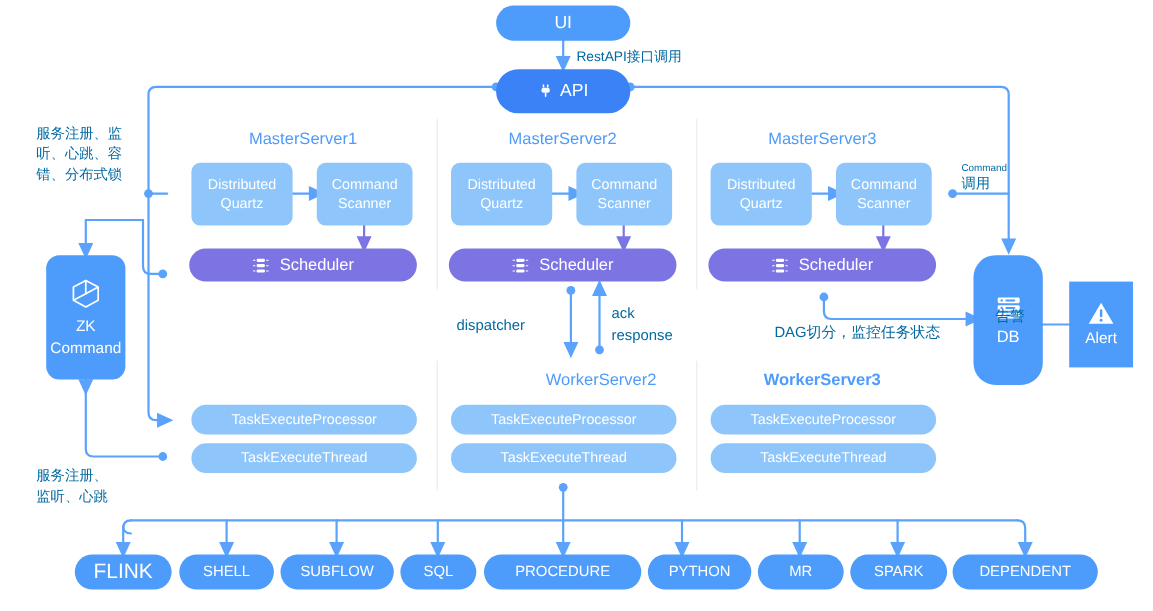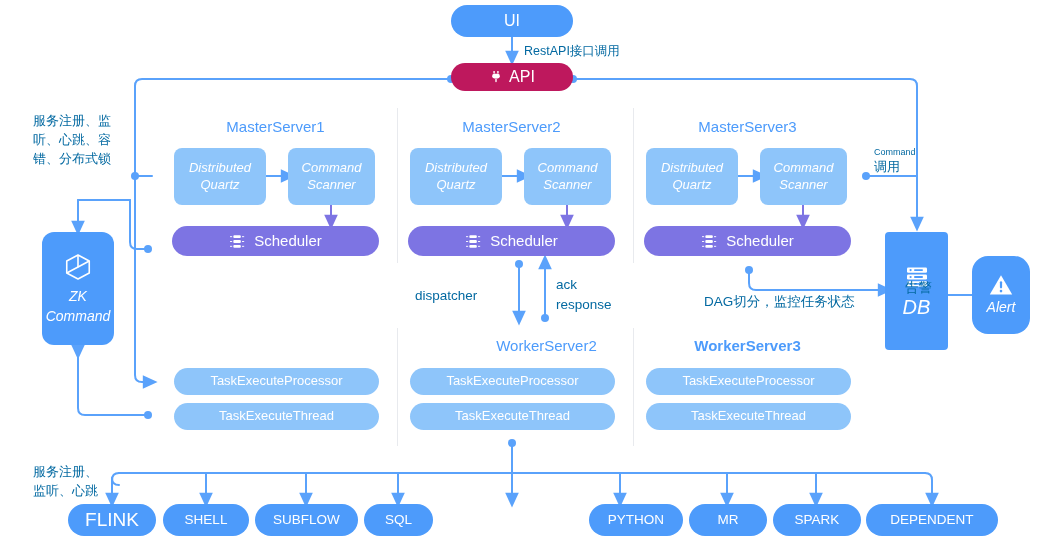--- a/index.html
+++ b/index.html
@@ -30,21 +30,20 @@
   .box{
     position:absolute;
     display:flex;
     align-items:center;
     justify-content:center;
     color:#ffffff;
     border-radius:8px;
     box-sizing:border-box;
     text-align:center;
     line-height:1.25;
-    font-style:italic;
   }
   .lbl{
     position:absolute;
     color:#0369a1;
     white-space:pre-line;
     line-height:1.45;
   }
   .grp-title{
     position:absolute;
     color:#4d9bfb;
@@ -161,21 +160,21 @@
   <div class="sep" style="left:633px;top:108px;height:155px;"></div>
   <div class="sep" style="left:397px;top:328px;height:118px;"></div>
   <div class="sep" style="left:633px;top:328px;height:118px;"></div>
 
   <div class="pill" style="left:451px;top:5px;width:122px;height:32px;background:#4d9bfb;font-size:16px;">
     <span>UI</span>
   </div>
 
   <div class="lbl" style="left:524px;top:42px;font-size:12.5px;">RestAPI接口调用</div>
 
-  <div class="pill" style="left:451px;top:63px;width:122px;height:28px;background:#be185d;font-size:16px;gap:6px;">
+  <div class="pill" style="left:451px;top:63px;width:122px;height:40px;background:#3b82f6;font-size:16px;gap:6px;">
     <span class="ic" style="width:14px;height:14px;">
       <svg viewBox="0 0 16 16" width="14" height="14" fill="#ffffff">
         <path d="M5 1h1.6v3H5zM9.4 1H11v3H9.4z"></path>
         <rect x="3.6" y="4.4" width="8.8" height="5.2" rx="2.4"></rect>
         <rect x="7.2" y="9.6" width="1.6" height="4.4" rx="0.8"></rect>
       </svg>
     </span>
     <span>API</span>
   </div>
 
@@ -188,21 +187,21 @@
       <svg viewBox="0 0 32 32" width="30" height="30" fill="none" stroke="#ffffff" stroke-width="1.7" stroke-linejoin="round">
         <path d="M16 3.2 L28 9.6 L28 22.4 L16 28.8 L4 22.4 L4 9.6 Z"></path>
         <path d="M16 3.2 L16 16 L4 22.4"></path>
         <path d="M16 16 L28 9.6"></path>
       </svg>
     </span>
     <span>ZK</span>
     <span>Command</span>
   </div>
 
-  <div class="lbl" style="left:33px;top:423px;font-size:13px;width:120px;margin-top:40px;">服务注册、
+  <div class="lbl" style="left:33px;top:423px;font-size:13px;width:120px;">服务注册、
 监听、心跳</div>
 
   <div class="grp-title" style="left:163px;top:118px;width:225px;">MasterServer1</div>
   <div class="box" style="left:174px;top:148px;width:92px;height:57px;background:#8ec5fa;font-size:13px;flex-direction:column;">
     <span>Distributed</span>
     <span>Quartz</span>
   </div>
   <div class="box" style="left:288px;top:148px;width:87px;height:57px;background:#8ec5fa;font-size:13px;flex-direction:column;">
     <span>Command</span>
     <span>Scanner</span>
@@ -288,40 +287,40 @@
   <div class="pill" style="left:646px;top:368px;width:205px;height:27px;background:#8ec5fa;font-size:13px;">
       <span>TaskExecuteProcessor</span>
     </div>
   <div class="pill" style="left:646px;top:403px;width:205px;height:27px;background:#8ec5fa;font-size:13px;">
       <span>TaskExecuteThread</span>
     </div>
 
   <div class="lbl" style="left:874px;top:146px;font-size:9px;">Command</div>
   <div class="lbl" style="left:874px;top:158px;font-size:13px;">调用</div>
 
-  <div class="box" style="left:885px;top:232px;width:63px;height:118px;background:#4d9bfb;border-radius:4px;flex-direction:column;font-size:20px;">
+  <div class="box" style="left:885px;top:232px;width:63px;height:118px;background:#4d9bfb;border-radius:20px;flex-direction:column;font-size:15px;">
     <span class="ic" style="width:28px;height:28px;margin-bottom:4px;">
       <svg viewBox="0 0 28 28" width="28" height="28" fill="none">
         <rect x="4" y="4.5" width="20" height="5.2" rx="1.3" fill="#ffffff"></rect>
         <rect x="4" y="11.4" width="20" height="5.2" rx="1.3" fill="#ffffff"></rect>
         <rect x="4" y="18.3" width="20" height="5.2" rx="1.3" fill="#ffffff"></rect>
         <circle cx="7.6" cy="7.1" r="1.1" fill="#4d9bfb"></circle>
         <circle cx="7.6" cy="14" r="1.1" fill="#4d9bfb"></circle>
         <circle cx="7.6" cy="20.9" r="1.1" fill="#4d9bfb"></circle>
         <rect x="11" y="6.2" width="9" height="1.8" rx="0.9" fill="#4d9bfb"></rect>
         <rect x="11" y="13.1" width="9" height="1.8" rx="0.9" fill="#4d9bfb"></rect>
         <rect x="11" y="20" width="9" height="1.8" rx="0.9" fill="#4d9bfb"></rect>
       </svg>
     </span>
     <span>DB</span>
   </div>
 
   <div class="lbl" style="left:905px;top:278px;font-size:13.5px;">告警</div>
 
-  <div class="box" style="left:972px;top:256px;width:58px;height:78px;background:#4d9bfb;border-radius:16px;flex-direction:column;font-size:14px;">
+  <div class="box" style="left:972px;top:256px;width:58px;height:78px;background:#4d9bfb;border-radius:0;flex-direction:column;font-size:14px;">
     <span class="ic" style="width:26px;height:24px;margin-bottom:2px;">
       <svg viewBox="0 0 26 24" width="26" height="24">
         <path d="M13 2.2 L24.2 21.4 L1.8 21.4 Z" fill="#ffffff"></path>
         <rect x="11.9" y="8.2" width="2.2" height="7.2" rx="1.1" fill="#4d9bfb"></rect>
         <circle cx="13" cy="18.1" r="1.3" fill="#4d9bfb"></circle>
       </svg>
     </span>
     <span>Alert</span>
   </div>
 
@@ -330,20 +329,23 @@
     </div>
   <div class="pill" style="left:163px;top:504px;width:86px;height:32px;background:#4d9bfb;font-size:13.5px;">
       <span>SHELL</span>
     </div>
   <div class="pill" style="left:255px;top:504px;width:103px;height:32px;background:#4d9bfb;font-size:13.5px;">
       <span>SUBFLOW</span>
     </div>
   <div class="pill" style="left:364px;top:504px;width:69px;height:32px;background:#4d9bfb;font-size:13.5px;">
       <span>SQL</span>
     </div>
+  <div class="pill" style="left:440px;top:504px;width:143px;height:32px;background:#4d9bfb;font-size:13.5px;">
+      <span>PROCEDURE</span>
+    </div>
   <div class="pill" style="left:589px;top:504px;width:94px;height:32px;background:#4d9bfb;font-size:13.5px;">
       <span>PYTHON</span>
     </div>
   <div class="pill" style="left:689px;top:504px;width:78px;height:32px;background:#4d9bfb;font-size:13.5px;">
       <span>MR</span>
     </div>
   <div class="pill" style="left:773px;top:504px;width:88px;height:32px;background:#4d9bfb;font-size:13.5px;">
       <span>SPARK</span>
     </div>
   <div class="pill" style="left:866px;top:504px;width:132px;height:32px;background:#4d9bfb;font-size:13.5px;">

